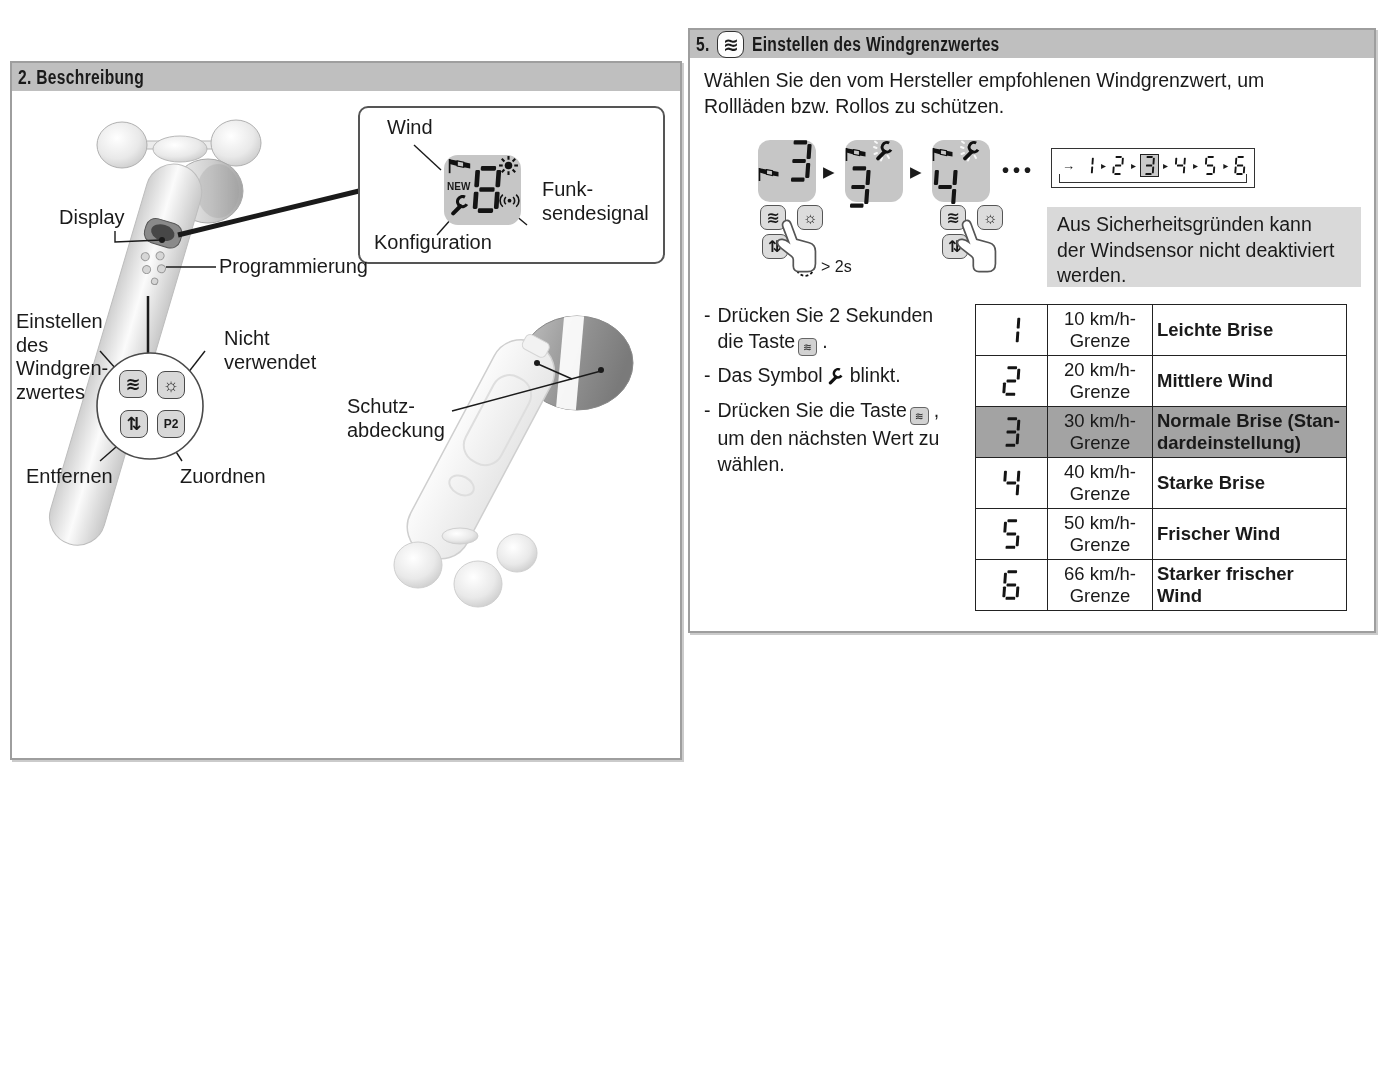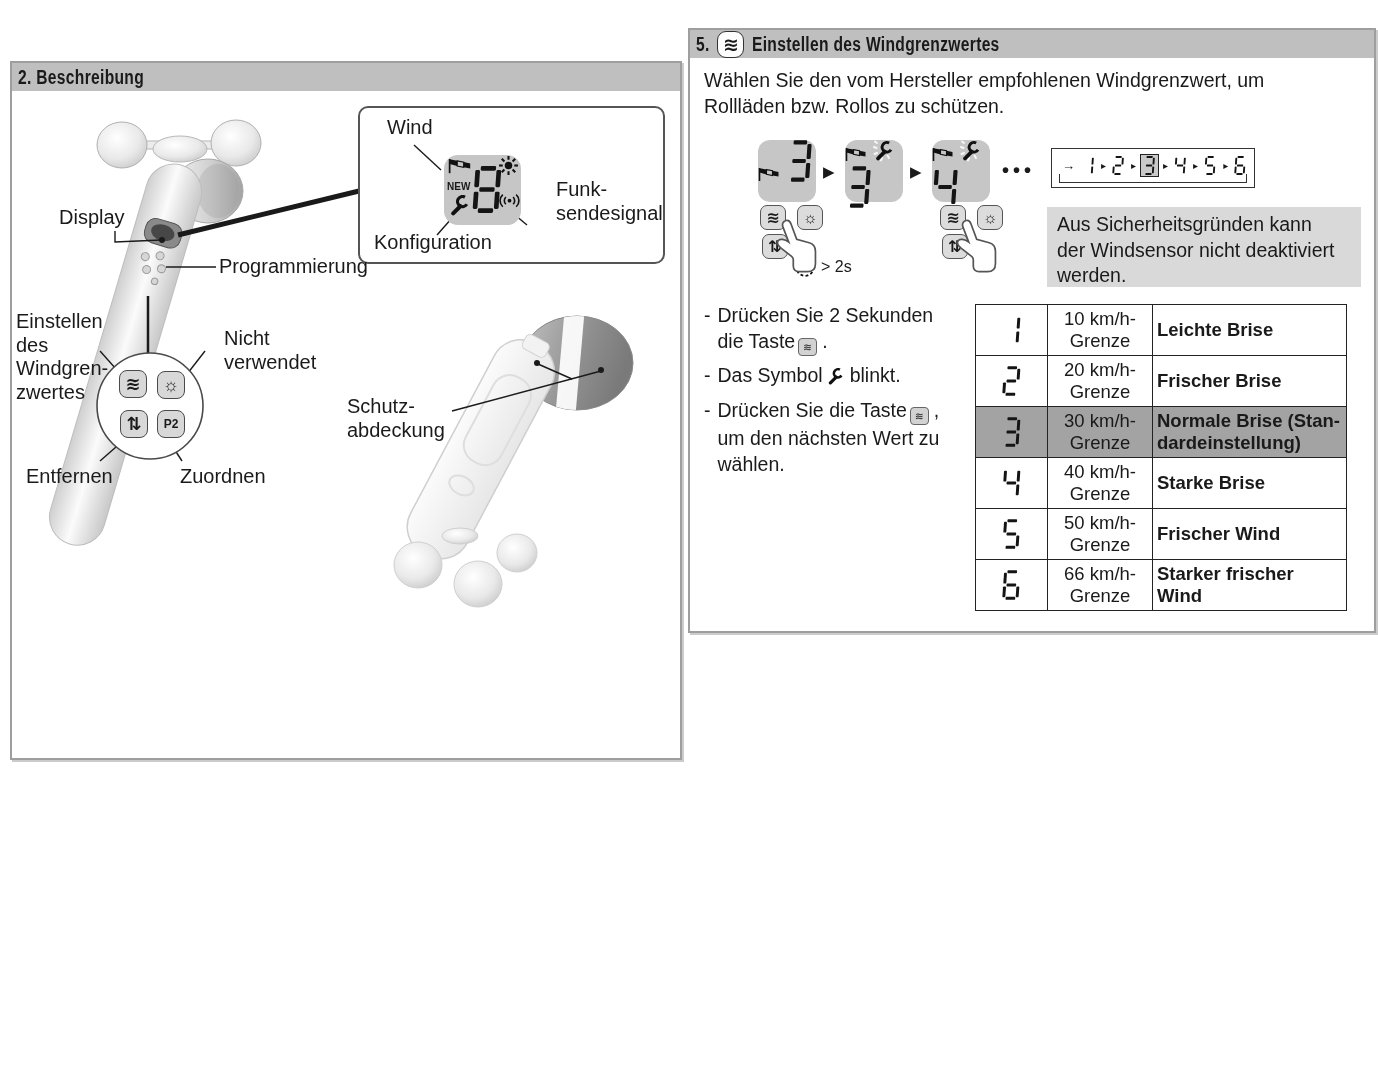--- a/index.html
+++ b/index.html
@@ -162,21 +162,21 @@
 
     <div class="callout">
       <svg style="position:absolute;left:0;top:0" width="303" height="154" viewBox="0 0 303 154">
         <g stroke="#1a1a1a" stroke-width="1.4">
           <line x1="54" y1="37" x2="81" y2="62"></line>
           <line x1="149" y1="102" x2="167" y2="117"></line>
           <line x1="77" y1="127" x2="92" y2="110"></line>
         </g>
       </svg>
       <div class="lbl" style="left:27px;top:8px;">Wind</div>
-      <div class="lbl pre" style="left:196px;top:70px;">Funk-
+      <div class="lbl pre" style="left:182px;top:70px;">Funk-
 sendesignal</div>
       <div class="lbl" style="left:14px;top:123px;">Konfiguration</div>
 
       <div class="lcd" style="left:84px;top:47px;width:77px;height:70px;">
         <span class="ws">
           <svg viewBox="0 0 24 15" width="26">
               <g stroke="#111">
                 <line x1="1.5" y1="1" x2="1.5" y2="14" stroke-width="1.6"></line>
                 <path d="M1.5,1.2 L8.5,2.6 L8.5,7.4 L1.5,5.6 Z" fill="#111" stroke="none"></path>
                 <path d="M8.5,2.6 L14.5,3.8 L14.5,8.6 L8.5,7.4 Z" fill="none" stroke-width="1.1"></path>
@@ -526,21 +526,21 @@
                 <rect x="4.5" y="0" width="13" height="4" rx="1.2"></rect>
                 <rect x="18" y="3.5" width="4" height="14.5" rx="1.2"></rect>
                 <rect x="4.5" y="36" width="13" height="4" rx="1.2"></rect>
                 <rect x="0" y="22" width="4" height="14.5" rx="1.2"></rect>
                 <rect x="4.5" y="18" width="13" height="4" rx="1.2"></rect>
               </g>
             </svg>
           </div>
         <div class="tc lim pre">20 km/h-
 Grenze</div>
-        <div class="tc desc pre">Frischer Brise</div>
+        <div class="tc desc pre">Mittlere Wind</div>
       </div>
       <div class="trow hl">
         <div class="tc">
             <svg width="20" height="30" viewBox="-3 0 27 40">
               <g fill="#141414" transform="skewX(-4)">
                 <rect x="4.5" y="0" width="13" height="4" rx="1.2"></rect>
                 <rect x="18" y="3.5" width="4" height="14.5" rx="1.2"></rect>
                 <rect x="18" y="22" width="4" height="14.5" rx="1.2"></rect>
                 <rect x="4.5" y="36" width="13" height="4" rx="1.2"></rect>
                 <rect x="4.5" y="18" width="13" height="4" rx="1.2"></rect>

